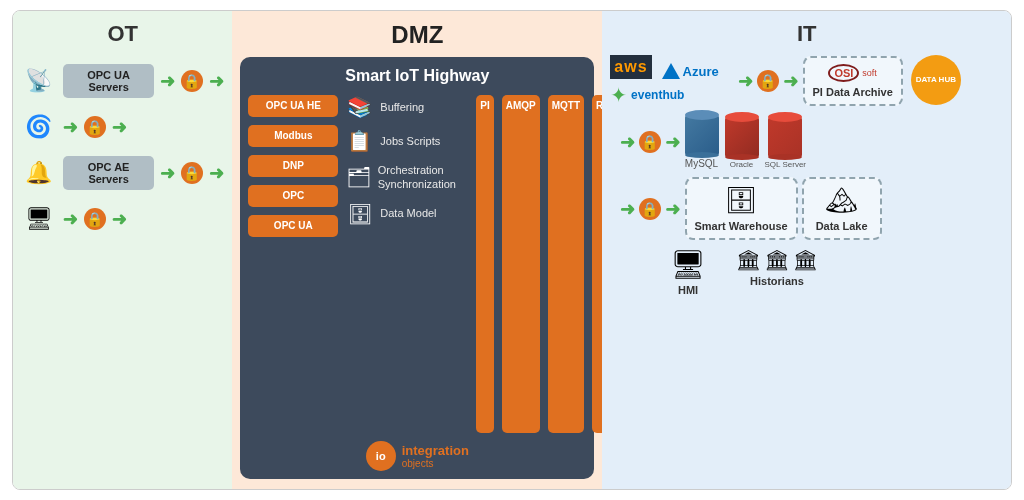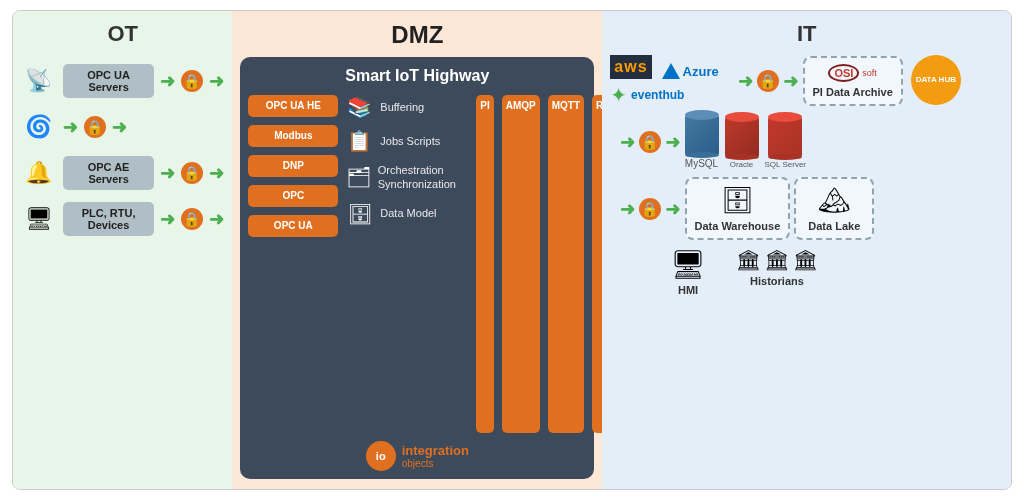--- a/index.html
+++ b/index.html
@@ -295,21 +295,20 @@
       <div class="ot-row">
         <div class="ot-icon">🔔</div>
         <div class="ot-label-box">OPC AE Servers</div>
         <div class="arrow-right">➜</div>
         <div class="lock-icon">🔒</div>
         <div class="arrow-right">➜</div>
       </div>
 
       <div class="ot-row">
         <div class="ot-icon">🖥</div>
-        <div class="ot-label-box">PLC, RTU, Devices</div>
         <div class="arrow-right">➜</div>
         <div class="lock-icon">🔒</div>
         <div class="arrow-right">➜</div>
       </div>
 
     </div>
   </div>
 
   <div class="zone zone-dmz">
     <div class="zone-title dmz-title">DMZ</div>
@@ -436,21 +435,21 @@
       </div>
 
       <div class="it-row-2">
         <div style="display:flex; align-items:center; gap:4px; margin-left:10px;">
           <div class="arrow-right" style="color:#4caf50;">➜</div>
           <div class="lock-icon">🔒</div>
           <div class="arrow-right" style="color:#4caf50;">➜</div>
 
           <div class="it-dashed-box" style="min-width:80px;">
             <div style="font-size:26px;">🗄</div>
-            <div class="it-dashed-box-label">Data Warehouse</div>
+            <div class="it-dashed-box-label">Smart Warehouse</div>
           </div>
 
           <div class="it-dashed-box" style="min-width:80px;">
             <div style="font-size:26px;">🏔</div>
             <div class="it-dashed-box-label">Data Lake</div>
           </div>
         </div>
       </div>
 
       <div class="it-row-3" style="justify-content:flex-start; padding-left:60px; gap:30px;">

